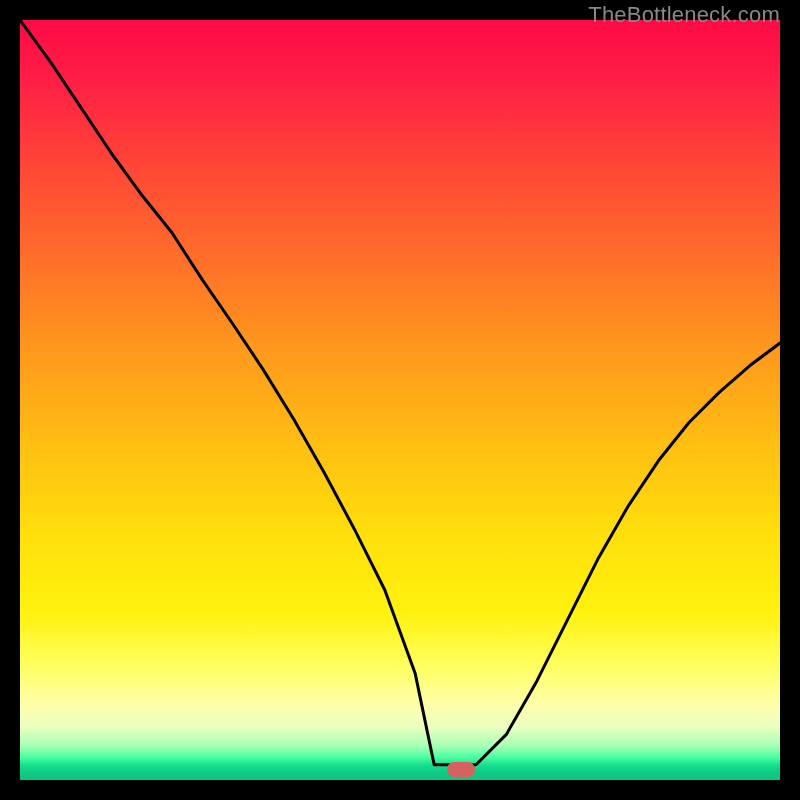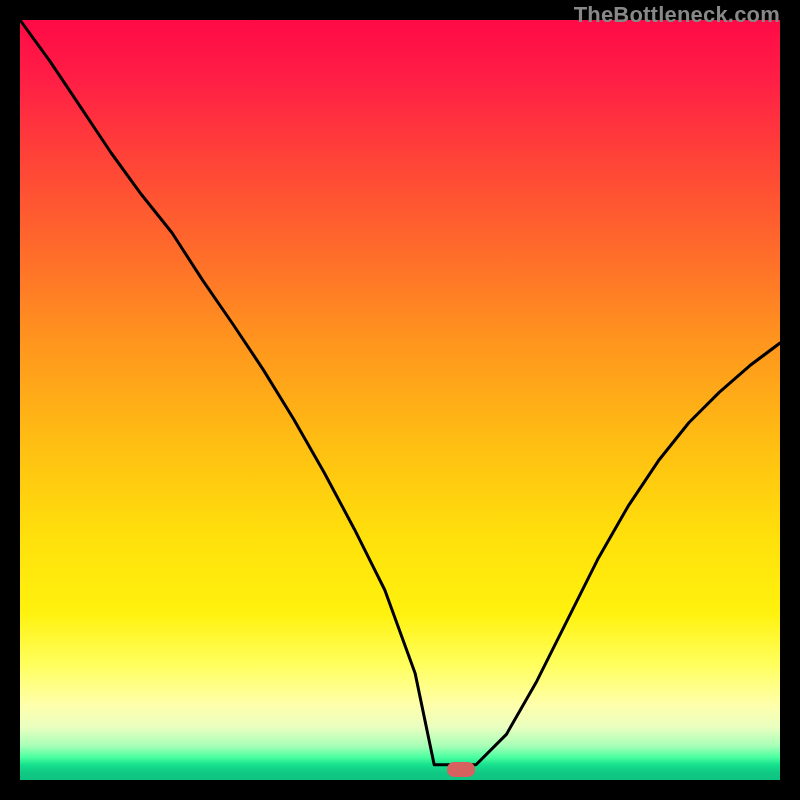--- a/index.html
+++ b/index.html
@@ -40,21 +40,21 @@
       #0fc984 99%,
       #0fc482 100%
     );
   }
   .watermark {
     position: absolute;
     top: 2px;
     right: 20px;
     font-family: Arial, Helvetica, sans-serif;
     font-size: 22px;
-    font-weight: 700;
+    font-weight: 400;
     color: #888888;
     letter-spacing: 0.2px;
     user-select: none;
   }
   .curve-svg {
     position: absolute;
     left: 20px;
     top: 20px;
     width: 760px;
     height: 760px;

